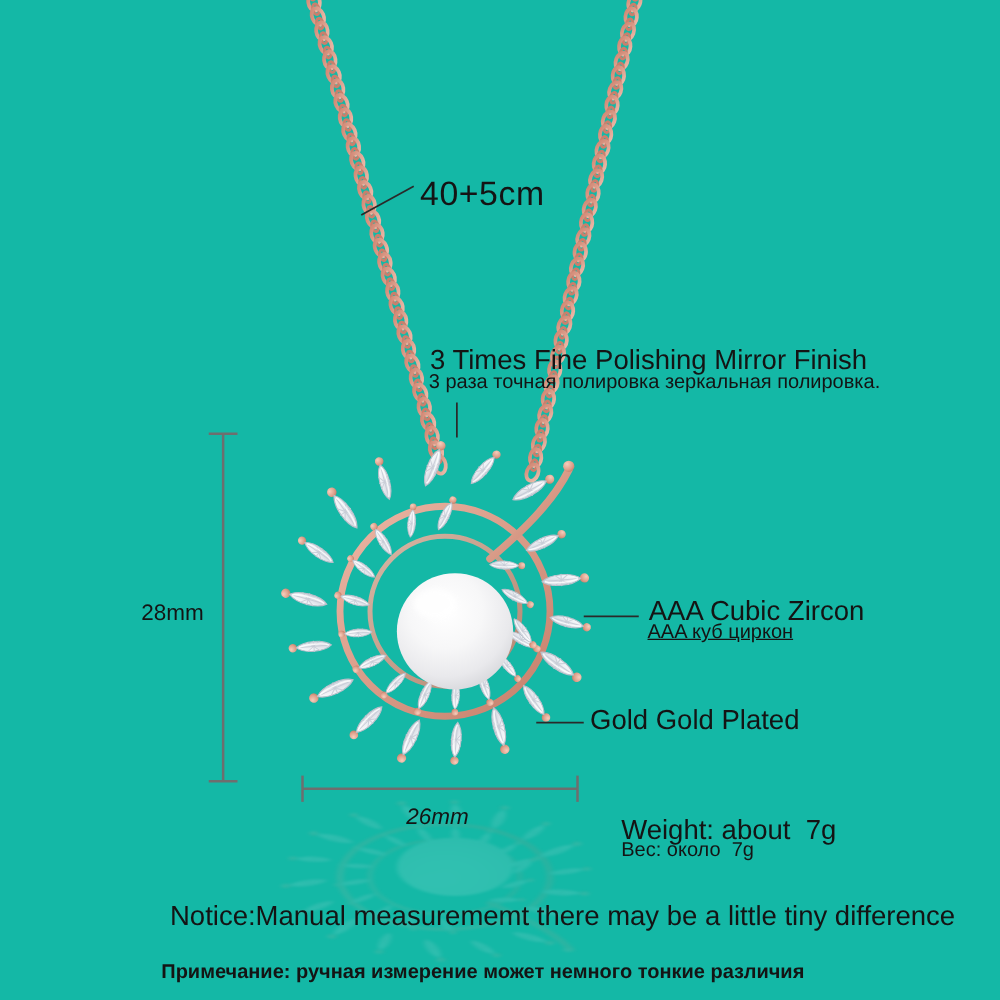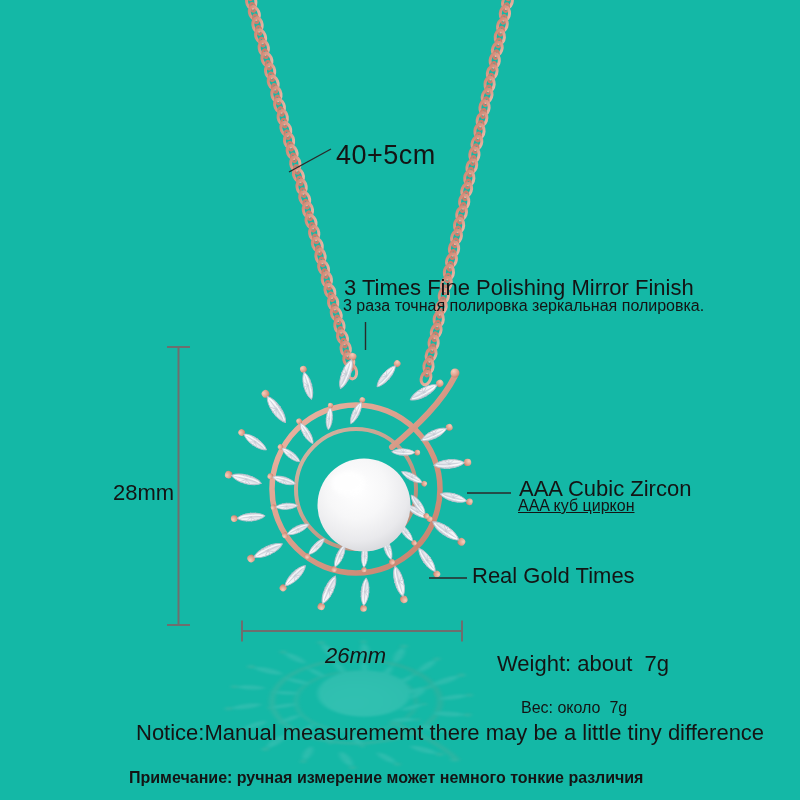--- a/index.html
+++ b/index.html
@@ -4,21 +4,21 @@
 <style>
   html,body{margin:0;padding:0;background:#fff;}
   .stage{
     position:relative;width:800px;height:800px;background:#14b8a6;overflow:hidden;
     font-family:"Liberation Sans","DejaVu Sans",sans-serif;color:#111;padding-left:20px;
   }
   #art{position:absolute;left:0;top:0;z-index:1;}
   .lbl{position:absolute;z-index:2;white-space:pre;line-height:1.15;color:#141414;}
   .lbl-big{font-size:27px;letter-spacing:0.5px;}
   .lbl-md{font-size:22px;}
-  .lbl-sm{font-size:22px;}
+  .lbl-sm{font-size:18px;}
   .lbl-ru{font-size:16px;}
   .notice-ru{font-weight:bold;}
 </style>
 </head>
 <body>
 
 <div class="stage">
 
   <svg id="art" width="800" height="800" viewBox="0 0 800 800">
     <defs>
@@ -432,23 +432,23 @@
   <div class="lbl lbl-big" style="left:336px;top:140px;">40+5cm</div>
 
   <div class="lbl lbl-md" style="left:344px;top:275px;">3 Times Fine Polishing Mirror Finish</div>
   <div class="lbl lbl-ru" style="left:343px;top:297px;">3 раза точная полировка зеркальная полировка.</div>
 
   <div class="lbl lbl-sm" style="left:113px;top:480px;">28mm</div>
 
   <div class="lbl lbl-md" style="left:519px;top:476px;">AAA Cubic Zircon</div>
   <div class="lbl lbl-ru" style="left:518px;top:497px;text-decoration:underline;">AAA куб циркон</div>
 
-  <div class="lbl lbl-md" style="left:472px;top:563px;">Real Gold Times</div>
+  <div class="lbl lbl-md" style="left:472px;top:563px;">Gold Gold Plated</div>
 
   <div class="lbl lbl-sm" style="left:325px;top:643px;font-style:italic;">26mm</div>
 
   <div class="lbl lbl-md" style="left:497px;top:651px;">Weight: about  7g</div>
-  <div class="lbl lbl-ru" style="left:521px;top:672px;margin-top:27px;">Вес: около  7g</div>
+  <div class="lbl lbl-ru" style="left:497px;top:672px;">Вес: около  7g</div>
 
   <div class="lbl lbl-md" style="left:136px;top:720px;">Notice:Manual measurememt there may be a little tiny difference</div>
   <div class="lbl lbl-ru notice-ru" style="left:129px;top:741px;margin-top:28px;">Примечание: ручная измерение может немного тонкие различия</div>
 
 </div>
 
 </body></html>

